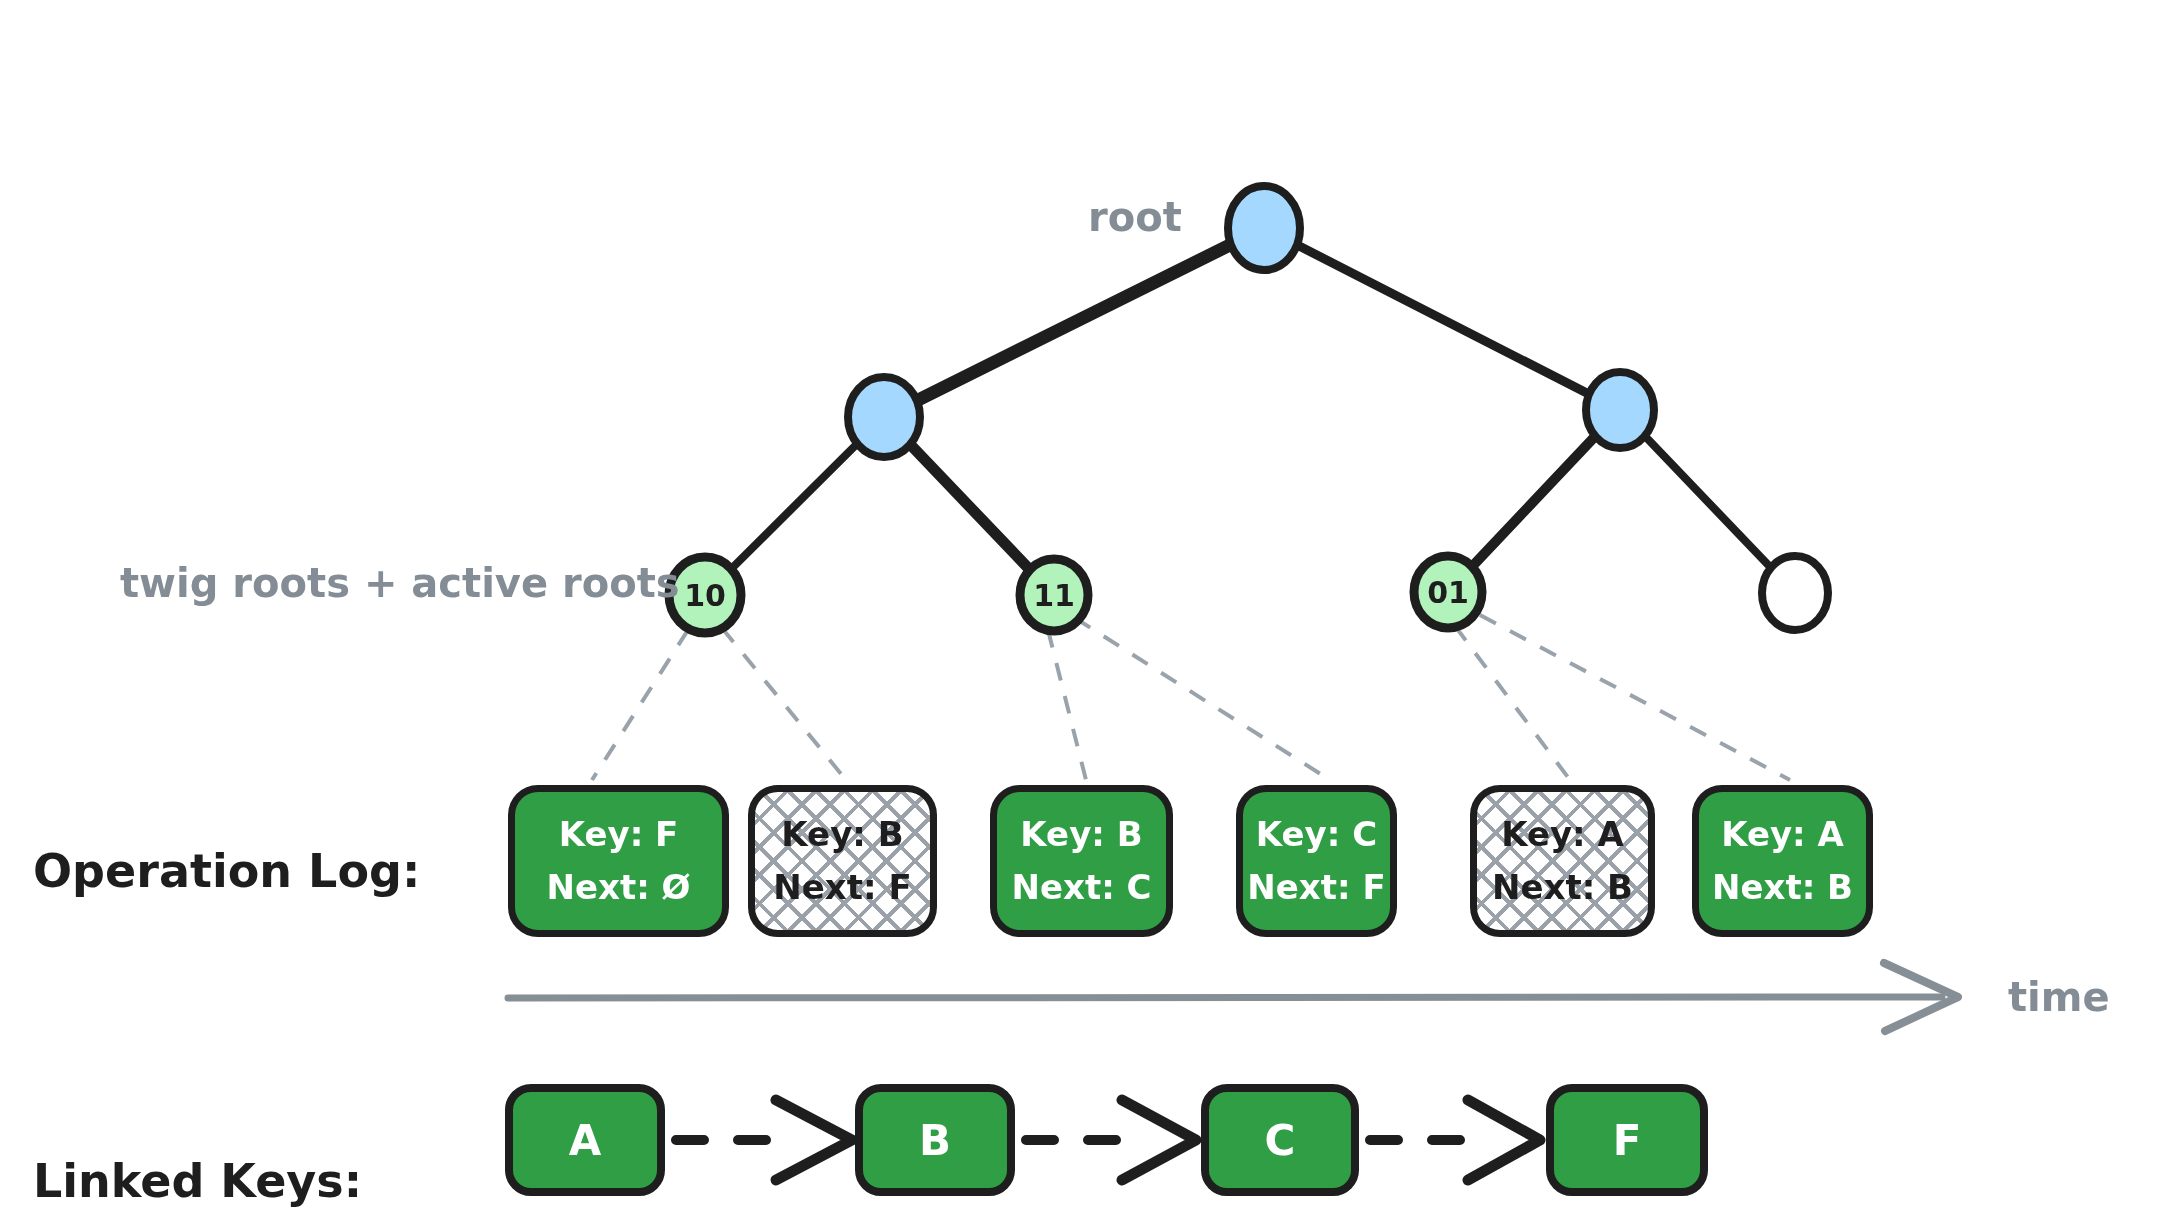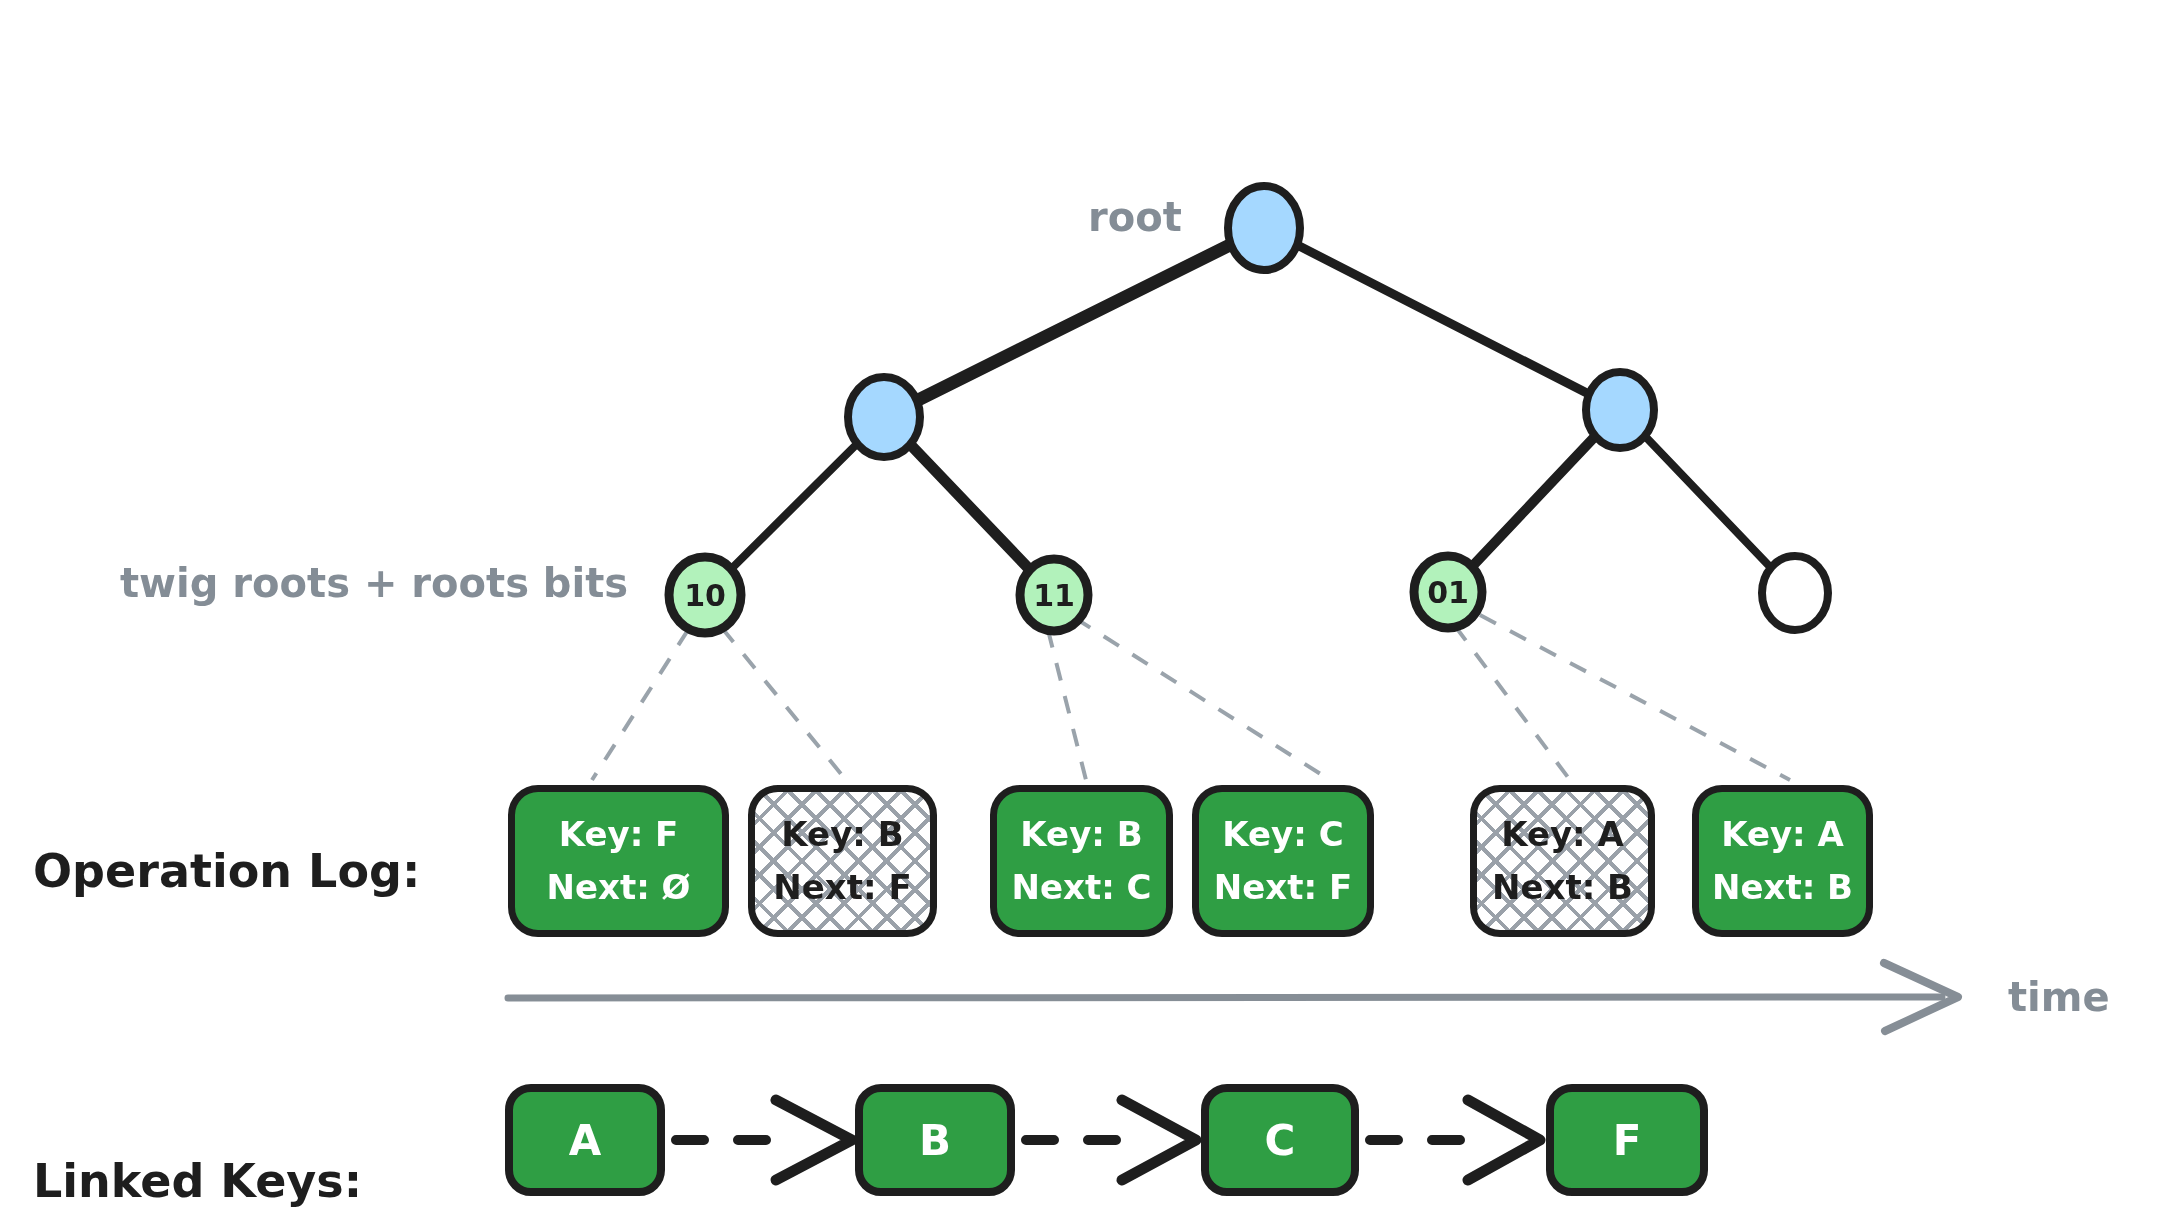--- a/index.html
+++ b/index.html
@@ -100,41 +100,41 @@
       <line x1="1026" y1="1140" x2="1148" y2="1140" stroke-width="10" stroke-dasharray="28 34" stroke-linecap="round"></line>
       <polyline points="1122,1100 1196,1140 1122,1180" stroke-width="11" stroke-linecap="round" stroke-linejoin="round"></polyline>
       <line x1="1370" y1="1140" x2="1490" y2="1140" stroke-width="10" stroke-dasharray="28 34" stroke-linecap="round"></line>
       <polyline points="1468,1100 1540,1140 1468,1180" stroke-width="11" stroke-linecap="round" stroke-linejoin="round"></polyline>
     </g>
   </svg>
 
 
   <div class="abs gray-label" style="left:1088px;top:194px;text-align:right;">root</div>
 
-  <div class="abs gray-label" style="left:120px;top:560px;">twig roots + roots bits</div>
+  <div class="abs gray-label" style="left:120px;top:560px;">twig roots + active roots</div>
 
   <div class="abs black-label" style="left:33px;top:836px;margin-top:8px;">Operation Log:</div>
 
   <div class="abs gray-label" style="left:2008px;top:974px;">time</div>
 
   <div class="abs black-label" style="left:33px;top:1154px;">Linked Keys:</div>
 
   <div class="op-box" style="left:508px;width:221px;">
     <div class="op-line">Key: F</div>
     <div class="op-line">Next: Ø</div>
   </div>
   <div class="op-box stale" style="left:748px;width:189px;">
     <div class="op-line">Key: B</div>
     <div class="op-line">Next: F</div>
   </div>
   <div class="op-box" style="left:990px;width:183px;">
     <div class="op-line">Key: B</div>
     <div class="op-line">Next: C</div>
   </div>
-  <div class="op-box" style="left:1192px;width:182px;">
+  <div class="op-box" style="left:1236px;width:161px;">
     <div class="op-line">Key: C</div>
     <div class="op-line">Next: F</div>
   </div>
   <div class="op-box stale" style="left:1470px;width:185px;">
     <div class="op-line">Key: A</div>
     <div class="op-line">Next: B</div>
   </div>
   <div class="op-box" style="left:1692px;width:181px;">
     <div class="op-line">Key: A</div>
     <div class="op-line">Next: B</div>

